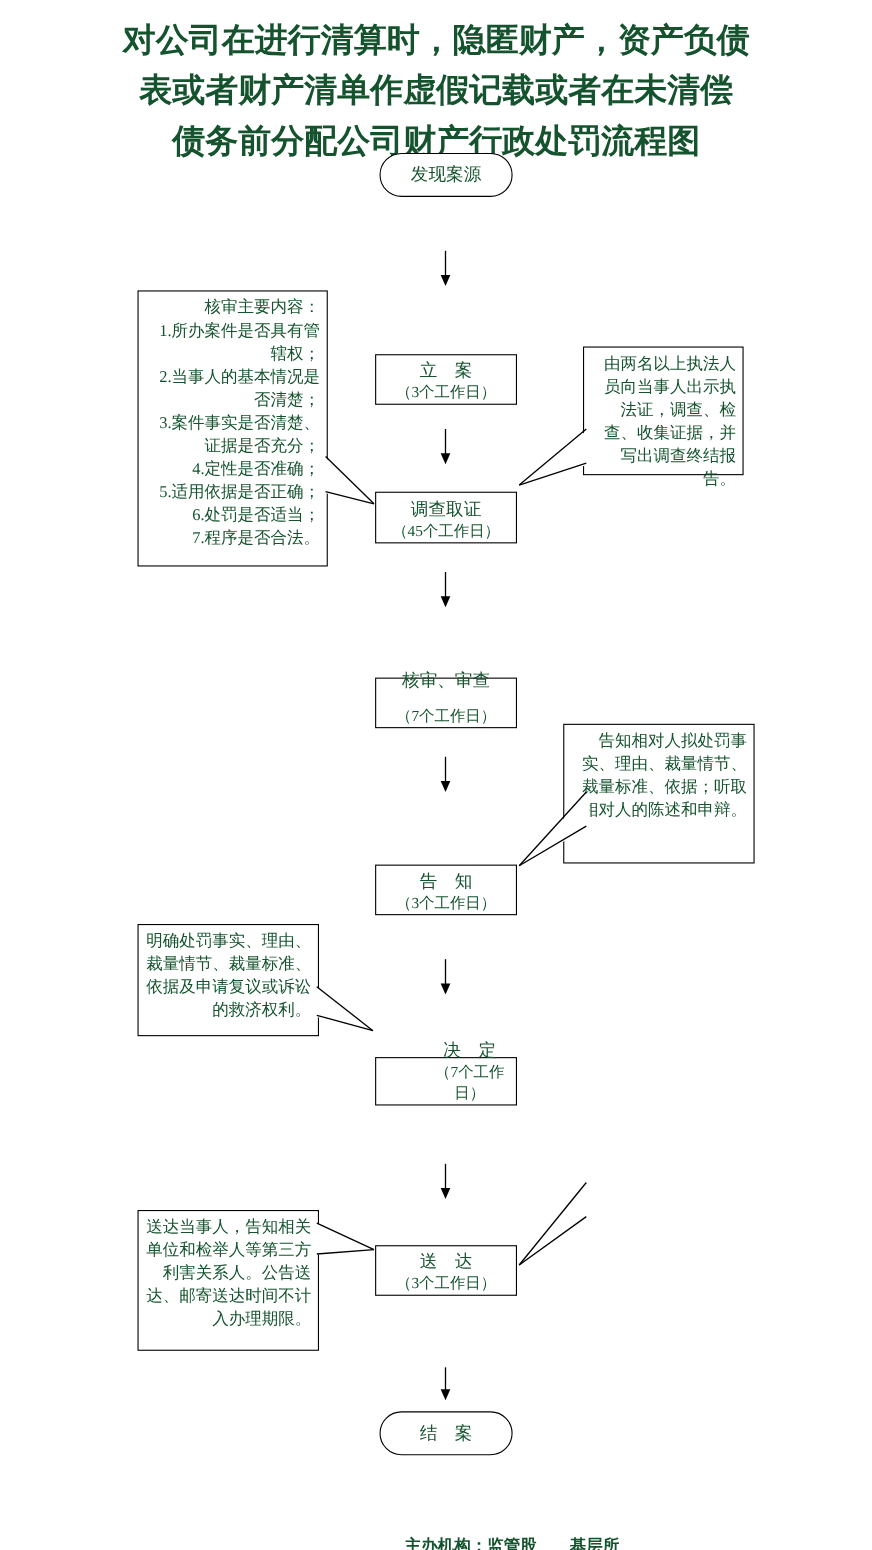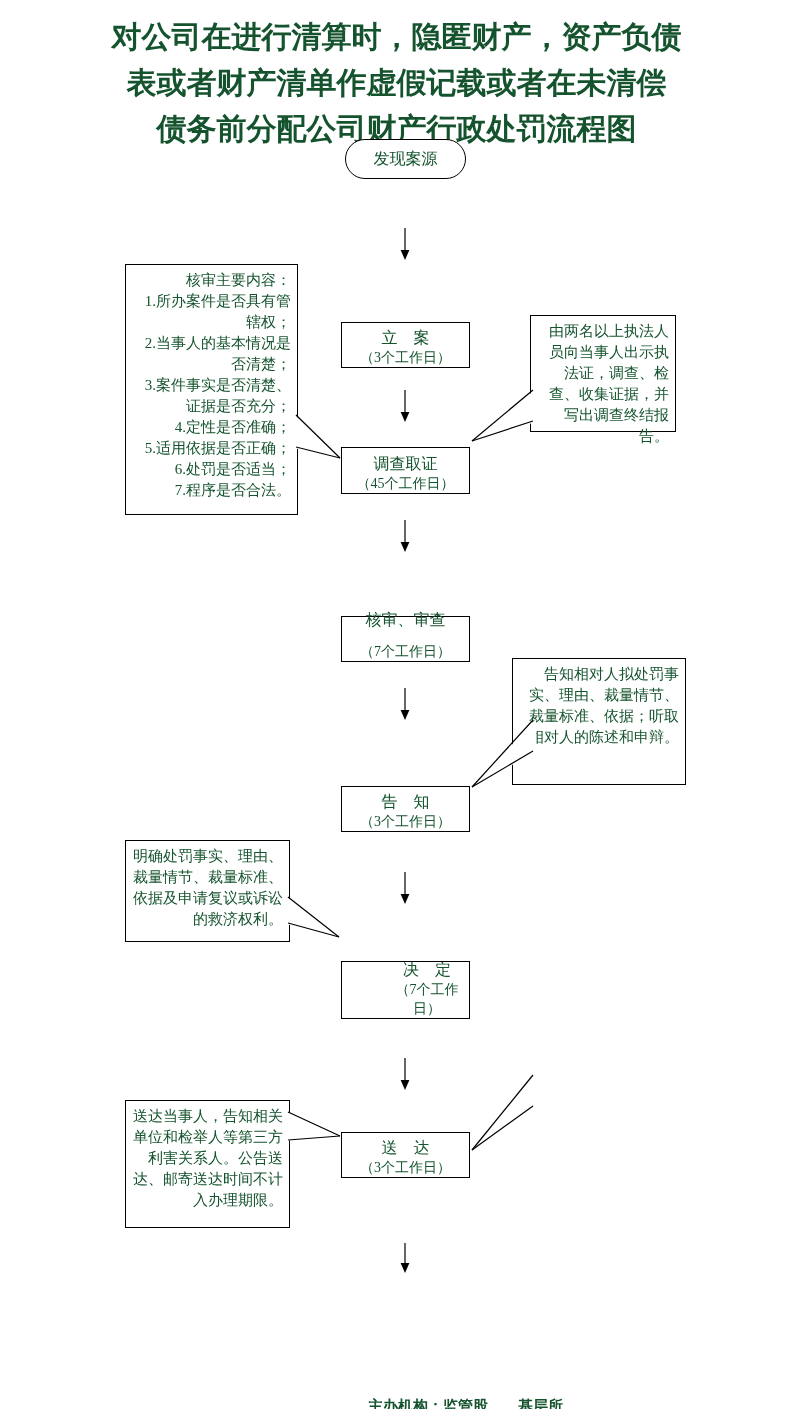--- a/index.html
+++ b/index.html
@@ -76,30 +76,33 @@
   <div class="fbox" style="left:341px;top:602px;width:129px;height:46px;gap:12px;">
     <div class="l1">核审、审查</div>
     <div class="l2">（7个工作日）</div>
   </div>
 
   <div class="fbox" style="left:341px;top:772px;width:129px;height:46px;">
     <div class="l1">告　知</div>
     <div class="l2">（3个工作日）</div>
   </div>
 
-  <div class="fbox" style="left:341px;top:947px;width:129px;height:58px;padding-left:43px;">
+  <div class="fbox" style="left:341px;top:947px;width:129px;height:44px;padding-left:43px;">
     <div class="l1">决　定</div>
     <div class="l2">（7个工作日）</div>
   </div>
 
   <div class="fbox" style="left:341px;top:1118px;width:129px;height:46px;">
     <div class="l1">送　达</div>
     <div class="l2">（3个工作日）</div>
   </div>
 
+  <div class="stadium" style="left:345px;top:1283px;width:121px;height:40px;">
+    <span>结　案</span>
+  </div>
 
   <div class="callout" style="left:125px;top:264px;width:173px;height:251px;">核审主要内容：
 1.所办案件是否具有管辖权；
 2.当事人的基本情况是否清楚；
 3.案件事实是否清楚、证据是否充分；
 4.定性是否准确；
 5.适用依据是否正确；
 6.处罚是否适当；
 7.程序是否合法。</div>
 

